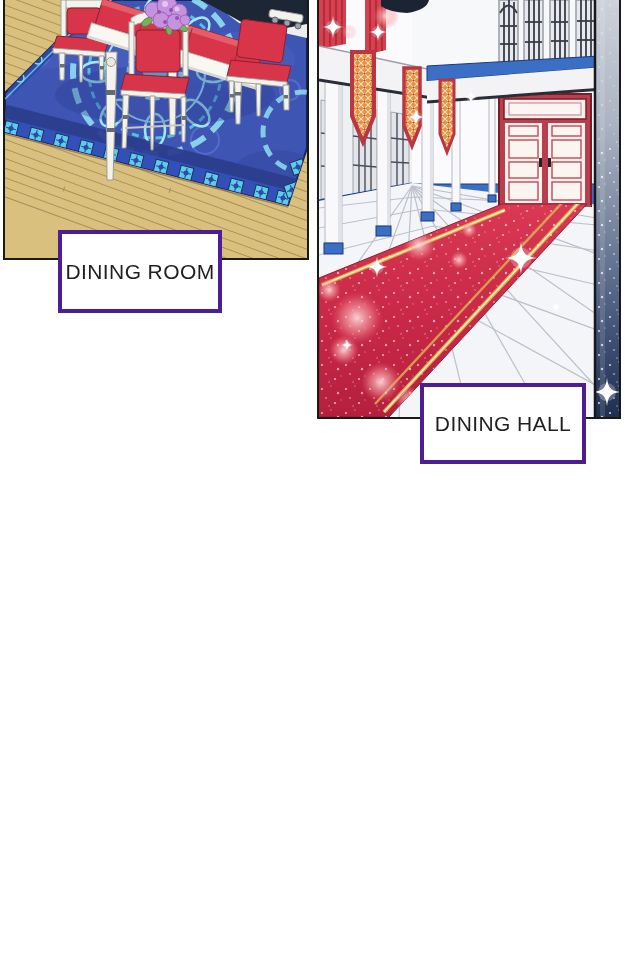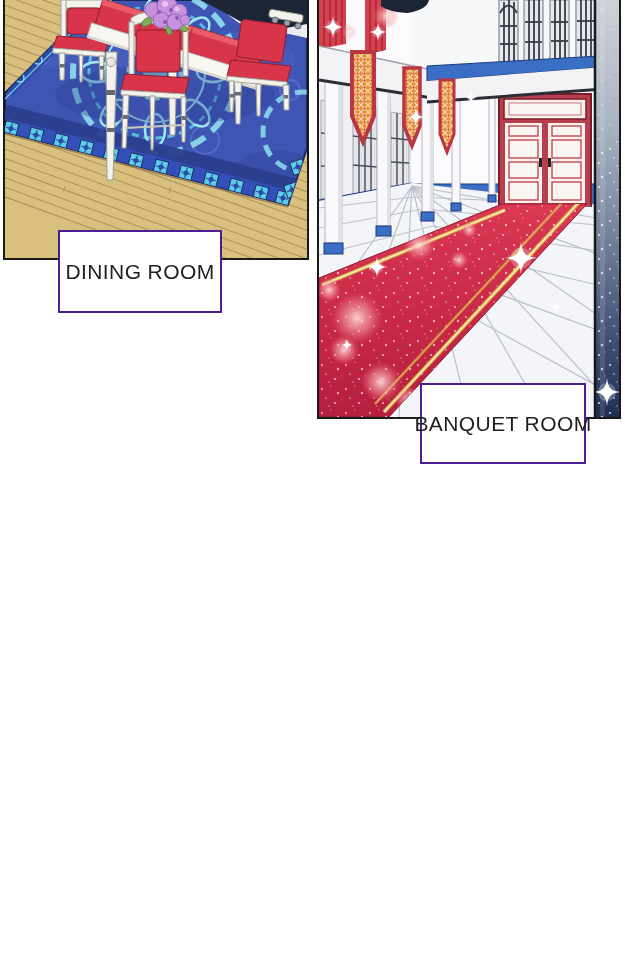--- a/index.html
+++ b/index.html
@@ -3,21 +3,21 @@
 <meta charset="utf-8">
 <style>
   html,body{margin:0;padding:0;}
   body{font-family:"Liberation Sans", sans-serif; background:#ffffff;}
   .page{position:relative; width:625px; height:953px; background:#ffffff; overflow:hidden;}
   .panel{position:absolute; background:#fff; border:2px solid #1a1a1a; border-top:none; box-sizing:content-box;}
   .panel svg{display:block;}
   .panel-dining{left:3px; top:0; width:302px; height:258px;}
   .panel-banquet{left:317px; top:0; width:300px; height:417px;}
   .caption-box{
-    position:absolute; background:#ffffff; border:2px solid #4c1d95;
+    position:absolute; background:#ffffff; border:4px solid #4c1d95;
     display:flex; align-items:center; justify-content:center;
     box-sizing:border-box; z-index:10;text-align:right;
   }
   .caption-dining{left:58px; top:230px; width:164px; height:83px;}
   .caption-banquet{left:420px; top:383px; width:166px; height:81px;}
   .caption-text{
     font-size:21px; font-weight:500; letter-spacing:0.4px; color:#1f1f1f;
     white-space:nowrap;
   }
 </style>
@@ -488,16 +488,16 @@
         <use href="#star4" transform="translate(288,392) scale(1.3)"></use>
         <line x1="276" y1="0" x2="276" y2="417" stroke="#16181e" stroke-width="2.5"></line>
       </g>
     </svg>
   </div>
 
   <div class="caption-box caption-dining">
     <span class="caption-text">DINING ROOM</span>
   </div>
   <div class="caption-box caption-banquet">
-    <span class="caption-text">BANQUET ROOM</span>
+    <span class="caption-text">DINING HALL</span>
   </div>
 
 </div>
 
 </body></html>

